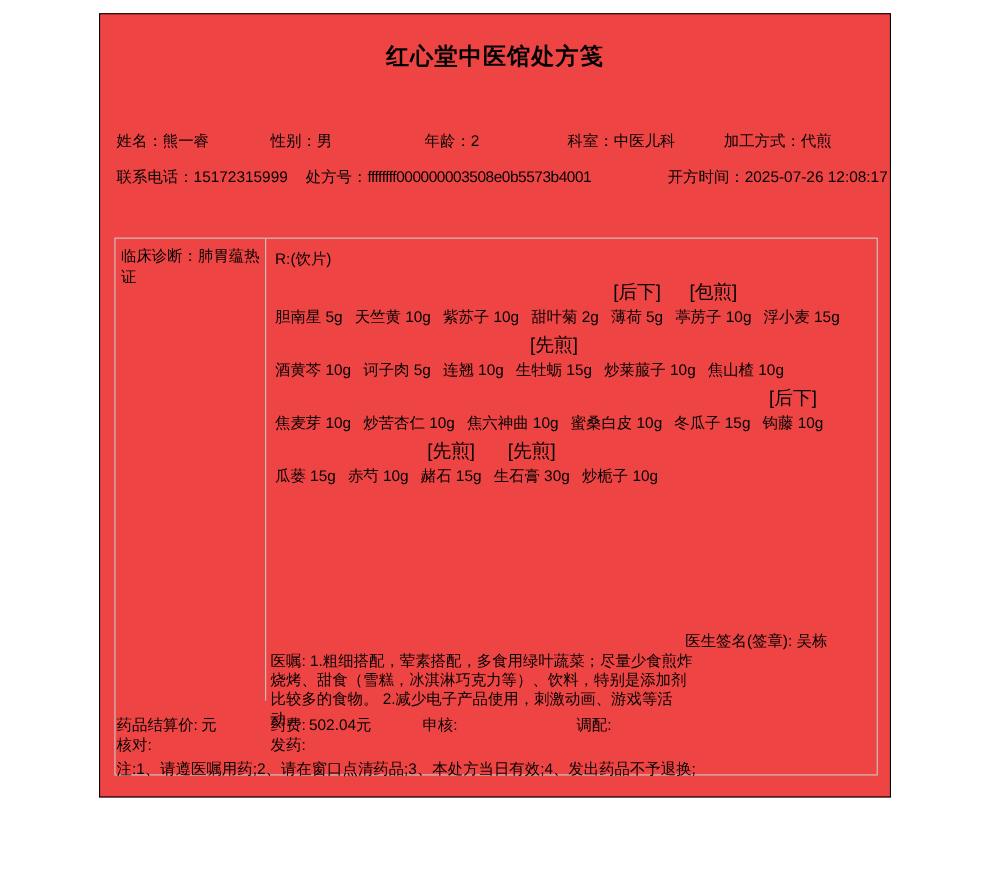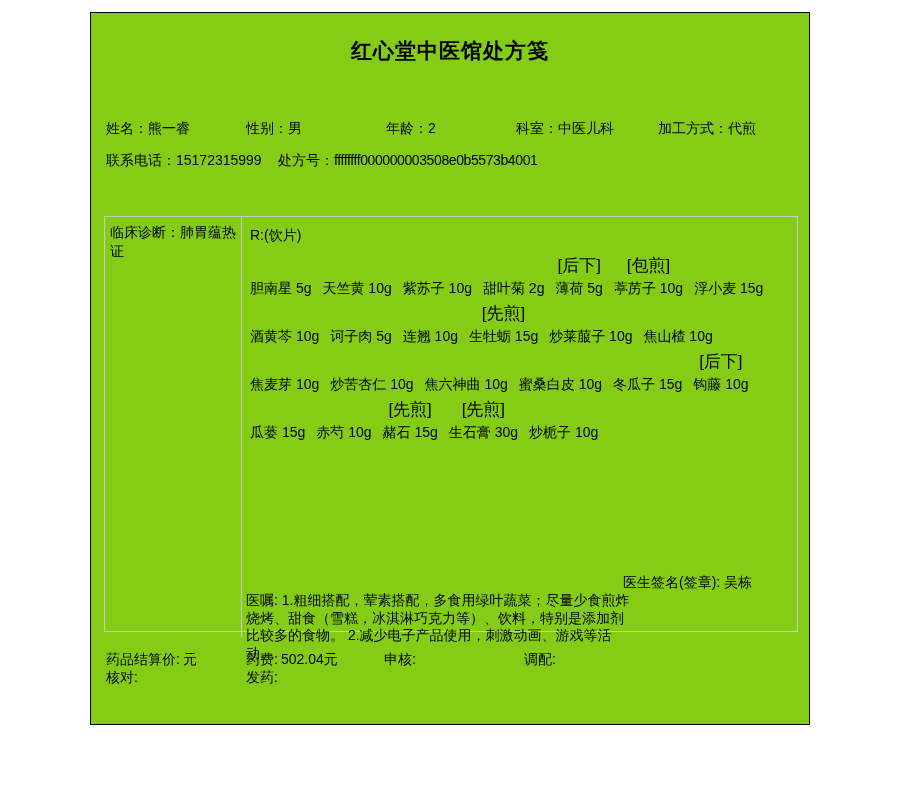--- a/index.html
+++ b/index.html
@@ -1,27 +1,27 @@
 <!DOCTYPE html>
 <html><head>
 <meta charset="utf-8">
 <style>
   * { margin:0; padding:0; box-sizing:border-box; }
   html,body { width:900px; height:800px; background:#fff; color:#000;
     font-family:"Liberation Sans","DejaVu Sans",sans-serif; font-size:14px; }
   .page { position:relative; width:900px; height:800px; background:#fff; }
   .doc { position:absolute; left:90px; top:12px; width:720px; height:713px;
-    border:1px solid #000; background:#84cc16; }
+    border:1px solid #000; background:#ef4444; }
   .title { position:absolute; left:0; top:24px; width:100%; text-align:center;
     font-size:21px; font-weight:bold; letter-spacing:1px; }
   .field { position:absolute; white-space:nowrap; }
   .r1 { top:107px; }
   .r2 { top:139px; }
   .hexnum { letter-spacing:-0.4px; }
-  .rx-table { position:absolute; left:13px; top:203px; width:694px; height:416px;
+  .rx-table { position:absolute; left:13px; top:203px; width:694px; height:489px;
     border:1px solid #c9c9c9; }
   .diag-cell { position:absolute; left:0; top:0; width:137px; height:420px;
     border-right:1px solid #c9c9c9; padding:6px 4px 0 5px; line-height:19px; }
   .rx-cell { position:absolute; left:138px; top:0; right:0; height:420px; }
   .rx-header { position:absolute; left:7px; top:10px; }
   .herb-rows { position:absolute; left:7px; top:38px; right:2px; }
   .herb-row { height:48px; white-space:nowrap; }
   .herb { display:inline-block; margin-right:11px; vertical-align:bottom; }
   .herb-tag { height:22px; line-height:22px; font-size:17px; text-align:center;
     white-space:pre; }
@@ -44,20 +44,21 @@
     <div class="title">红心堂中医馆处方笺</div>
 
     <div class="field r1" style="left:15px"><span>姓名：</span><span>熊一睿</span></div>
     <div class="field r1" style="left:155px"><span>性别：</span><span>男</span></div>
     <div class="field r1" style="left:295px"><span>年龄：</span><span>2</span></div>
     <div class="field r1" style="left:425px"><span>科室：</span><span>中医儿科</span></div>
     <div class="field r1" style="left:567px"><span>加工方式：</span><span>代煎</span></div>
 
     <div class="field r2" style="left:15px"><span>联系电话：</span><span>15172315999</span></div>
     <div class="field r2" style="left:187px"><span>处方号：</span><span class="hexnum">ffffffff000000003508e0b5573b4001</span></div>
+    <div class="field r2" style="left:516px"><span>开方时间：</span><span>2025-07-26 12:08:17</span></div>
 
     <div class="rx-table">
       <div class="diag-cell">
         <span>临床诊断：</span><span>肺胃蕴热证</span>
       </div>
       <div class="rx-cell">
         <div class="rx-header">R:(饮片)</div>
         <div class="herb-rows">
             <div class="herb-row"><span class="herb"><div class="herb-tag">&nbsp;</div><div class="herb-name">胆南星 5g</div></span><span class="herb"><div class="herb-tag">&nbsp;</div><div class="herb-name">天竺黄 10g</div></span><span class="herb"><div class="herb-tag">&nbsp;</div><div class="herb-name">紫苏子 10g</div></span><span class="herb"><div class="herb-tag">&nbsp;</div><div class="herb-name">甜叶菊 2g</div></span><span class="herb"><div class="herb-tag">[后下]</div><div class="herb-name">薄荷 5g</div></span><span class="herb"><div class="herb-tag">[包煎]</div><div class="herb-name">葶苈子 10g</div></span><span class="herb"><div class="herb-tag">&nbsp;</div><div class="herb-name">浮小麦 15g</div></span></div>
             <div class="herb-row"><span class="herb"><div class="herb-tag">&nbsp;</div><div class="herb-name">酒黄芩 10g</div></span><span class="herb"><div class="herb-tag">&nbsp;</div><div class="herb-name">诃子肉 5g</div></span><span class="herb"><div class="herb-tag">&nbsp;</div><div class="herb-name">连翘 10g</div></span><span class="herb"><div class="herb-tag">[先煎]</div><div class="herb-name">生牡蛎 15g</div></span><span class="herb"><div class="herb-tag">&nbsp;</div><div class="herb-name">炒莱菔子 10g</div></span><span class="herb"><div class="herb-tag">&nbsp;</div><div class="herb-name">焦山楂 10g</div></span></div>
@@ -70,15 +71,16 @@
         <div class="advice">医嘱: 1.粗细搭配，荤素搭配，多食用绿叶蔬菜；尽量少食煎炸烧烤、甜食（雪糕，冰淇淋巧克力等）、饮料，特别是添加剂比较多的食物。  2.减少电子产品使用，刺激动画、游戏等活动。</div>
       </div>
     </div>
 
     <div class="foot fr1" style="left:15px"><span>药品结算价:</span><span class="val">元</span></div>
     <div class="foot fr1" style="left:155px"><span>药费:</span><span class="val">502.04元</span></div>
     <div class="foot fr1" style="left:293px"><span>申核:</span><span class="val"></span></div>
     <div class="foot fr1" style="left:433px"><span>调配:</span><span class="val"></span></div>
     <div class="foot fr2" style="left:15px"><span>核对:</span><span class="val"></span></div>
     <div class="foot fr2" style="left:155px"><span>发药:</span><span class="val"></span></div>
+    <div class="foot note">注:1、请遵医嘱用药;2、请在窗口点清药品;3、本处方当日有效;4、发出药品不予退换;</div>
 
   </div>
 </div>
 
 </body></html>

